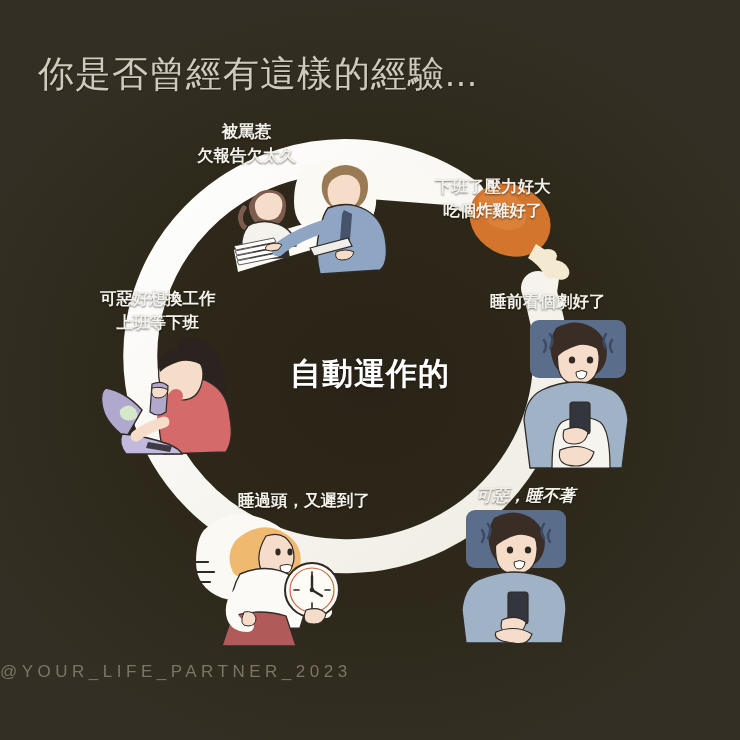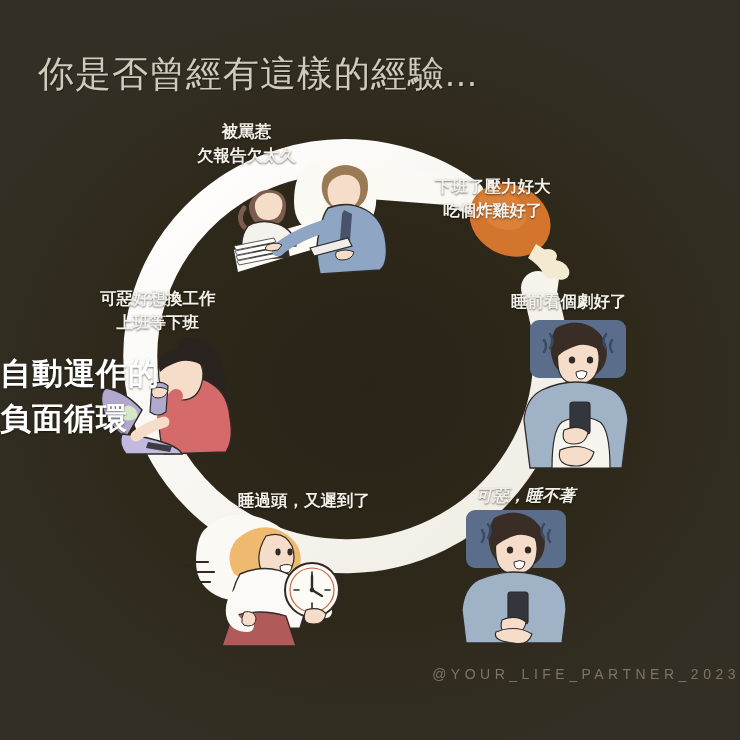--- a/index.html
+++ b/index.html
@@ -33,39 +33,40 @@
     text-shadow: 1px 1px 0 rgba(0,0,0,0.35);
     white-space: nowrap;
   }
 
   
   .center-text {
     position: absolute;
     left: 0;
     top: 352px;
     width: 740px;
+    text-align: center;
     color: #ffffff;
     font-size: 31px;
     font-weight: bold;
     line-height: 1.45;
     letter-spacing: 1px;
     text-shadow: 0 1px 2px rgba(0,0,0,.5);
     z-index: 40;
   }
   .center-text span { display: block; }
 
   
   .footer {
     position: absolute;
     left: 0;
     bottom: 58px;
     width: 740px;
-    text-align: right;
+    text-align: left;
     color: #7d7664;
-    font-size: 14px;
+    font-size: 17px;
     letter-spacing: 4.5px;
     font-weight: normal;
   }
 
   
   .ring-wrap {
     position: absolute;
     left: 108px;
     top: 168px;
     width: 520px;
@@ -84,21 +85,21 @@
     text-align: center;
     white-space: nowrap;
     z-index: 30;
     text-shadow: 0 1px 2px rgba(0,0,0,.55);
   }
   .caption span { display: block; }
 
   .cap-report   { left: 197px; top: 120px; }
   .cap-chicken  { left: 435px; top: 131px; margin-top: 44px; }
   .cap-work     { left: 100px; top: 287px; }
-  .cap-drama    { left: 511px; top: 290px; }
+  .cap-drama    { left: 490px; top: 290px; }
   .cap-overslept{ left: 214px; top: 489px; padding-left: 24px; }
   .cap-insomnia { left: 476px; top: 484px; font-style: italic; }
 
   
   .illus { position: absolute; z-index: 20; }
   .illus svg { display: block; overflow: visible; }
 
   .i-meeting  { left: 232px; top: 150px; }
   .i-chicken  { left: 448px; top: 178px; }
   .i-laptop   { left: 104px; top: 330px; }
@@ -339,18 +340,17 @@
   <div class="caption cap-overslept">
     <span>睡過頭，又遲到了</span>
   </div>
 
   <div class="caption cap-insomnia">
     <span>可惡，睡不著</span>
   </div>
 
   <div class="center-text">
     <span>自動運作的</span>
-    <span>負面循環</span>
   </div>
 
   <div class="footer">@YOUR_LIFE_PARTNER_2023</div>
 
 </div>
 
 </body></html>

